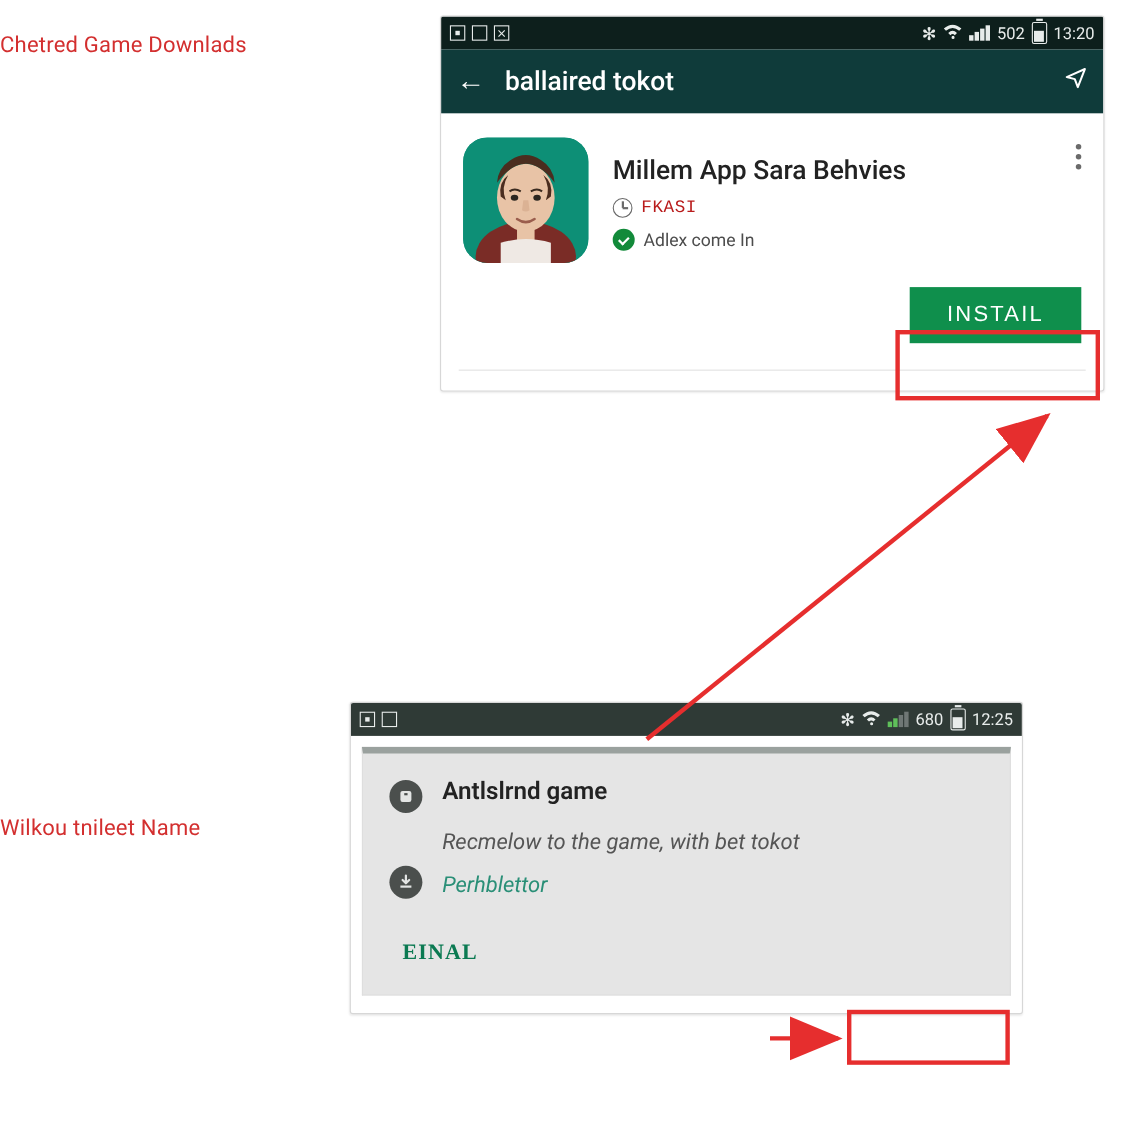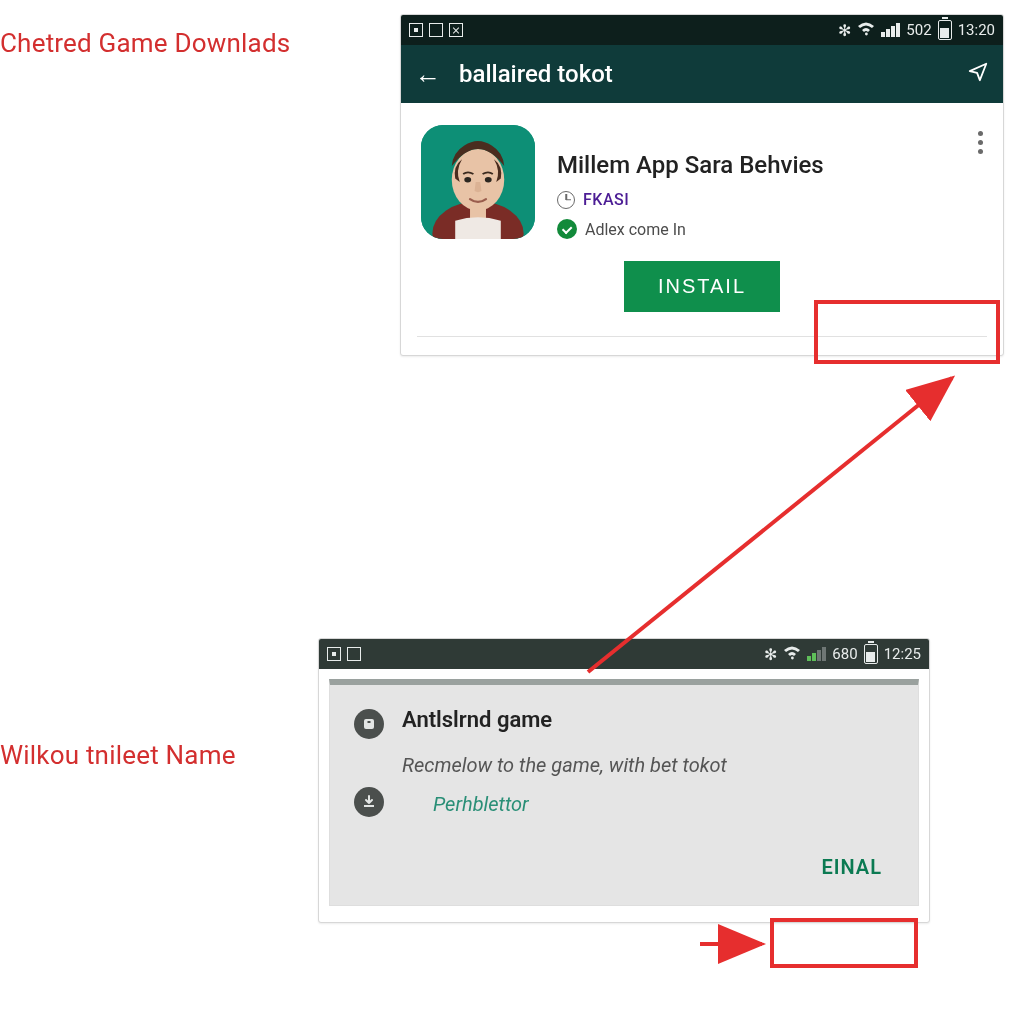--- a/index.html
+++ b/index.html
@@ -7,21 +7,21 @@
     width: 1024px;
     height: 1024px;
     background: #ffffff;
     font-family: Roboto, "Helvetica Neue", Arial, sans-serif;
     position: relative;
     overflow: hidden;
   }
   .caption {
     position: absolute;
     color: #d32f2f;
-    font-size: 26px;
+    font-size: 20px;
     letter-spacing: 0.2px;
   }
   .caption-1 { top: 28px; left: 0; }
   .caption-2 { top: 740px; left: 0; }
 
   
   .phone {
     position: absolute;
     background: #ffffff;
     border: 1px solid #d7d7d7;
@@ -70,39 +70,39 @@
     padding: 0 14px;
     gap: 18px;
   }
   .back-arrow { font-size: 26px; line-height:1; }
   .appbar-title { font-size: 24px; font-weight: 500; flex:1; }
   .appbar-action { font-size: 22px; }
   .app-listing {
     display:flex;
     padding: 22px 20px 12px 20px;
     gap: 22px;
-    align-items:flex-end;
+    align-items:center;
   }
   .app-icon-wrap {
     width:114px; height:114px; border-radius:22px; background:#0d8f76;
     overflow:hidden; display:flex; align-items:flex-end; justify-content:center;
   }
   .avatar-svg { width: 100%; height:100%; }
   .app-meta { flex:1; padding-top:4px; }
   .app-title { font-size:24px; font-weight:500; color:#222; line-height:1.25; }
   .meta-row { display:flex; align-items:center; gap:8px; margin-top:10px; color:#4c4c4c; font-size:16px;}
   .clock-icon { width:18px;height:18px;border:1.8px solid #6a6a6a;border-radius:50%;position:relative;}
   .clock-icon::before{content:"";position:absolute;left:50%;top:50%;width:5px;height:1.5px;background:#6a6a6a;transform-origin:left;transform:translateY(-50%);}
   .clock-icon::after{content:"";position:absolute;left:50%;top:50%;width:1.5px;height:6px;background:#6a6a6a;transform-origin:top;transform:translateX(-50%) translateY(-100%);}
-  .fkasi { color:#4c1d95; font-weight:500; letter-spacing:0.5px; }
+  .fkasi { color:#b91c1c; font-weight:500; letter-spacing:0.5px;font-family:Liberation Mono, monospace; }
   .badge-check { width:20px;height:20px;border-radius:50%;background:#128a3a;position:relative;}
   .badge-check::after{content:"";position:absolute;left:5px;top:9px;width:4px;height:7px;border-right:2.2px solid #fff;border-bottom:2.2px solid #fff;transform:rotate(45deg) translate(-1px,-4px);}
   .overflow-dots { margin-left:auto; align-self:flex-start; color:#5a5a5a; display:flex; flex-direction:column; gap:4px; padding-top:6px;}
   .overflow-dots span{width:5px;height:5px;background:#6a6a6a;border-radius:50%;}
-  .install-row { display:flex; justify-content:center; padding: 10px 20px 24px 20px;}
+  .install-row { display:flex; justify-content:flex-end; padding: 10px 20px 24px 20px;}
   .install-btn {
     background:#0f8f4c; color:#fff; font-size:20px; font-weight:500;
     letter-spacing:2px; padding:14px 34px; border:none;
   }
   .highlight-box {
     position:absolute; border:4px solid #e62e2e; pointer-events:none;
   }
   .divider { height:1px; background:#e1e1e1; margin: 0 16px 18px 16px;}
   .footer-msg {
     text-align:center; padding: 0 28px 28px 28px; font-size:20px; color:#5a5a5a;
@@ -117,22 +117,22 @@
     background:#e5e5e5;
     border:1px solid #dedede;
     border-top:6px solid #9aa19e;
     padding: 22px 24px 16px 24px;
   }
   .dlg-row { display:flex; gap:18px; align-items:flex-start; }
   .dlg-icon-col { display:flex; flex-direction:column; align-items:center; gap:48px; padding-top:2px;}
   .dlg-icon { width:30px;height:30px;border-radius:50%;background:#4b4f4d;display:flex;align-items:center;justify-content:center;color:#e3e5e4;font-size:16px;}
   .dlg-title { font-size:22px; font-weight:600; color:#222; }
   .dlg-body { font-size:20px; color:#555; margin-top:20px; line-height:1.3;font-style:italic;}
-  .dlg-sub { color:#2a8f77; font-size:20px; margin-top:14px; font-style:italic;margin-left:31px;}
-  .dlg-actions { display:flex; justify-content:flex-end; gap:40px; margin-top:28px; font-size:20px; font-weight:600; letter-spacing:1px;}
+  .dlg-sub { color:#2a8f77; font-size:20px; margin-top:14px; font-style:italic;}
+  .dlg-actions { display:flex; gap:40px; margin-top:28px; font-size:20px; font-weight:600; letter-spacing:1px;font-family:Liberation Serif, serif;}
   .dlg-actions .act { color:#0b7a52; padding:10px 12px;}
   
   .sig-mini { display:inline-flex; align-items:flex-end; gap:1px;}
   .sig-mini i{width:4px;background:#e8eceb;display:block;}
   .sig-mini i:nth-child(1){height:5px;}
   .sig-mini i:nth-child(2){height:8px;}
   .sig-mini i:nth-child(3){height:11px;opacity:.35}
   .sig-mini i:nth-child(4){height:14px;opacity:.35}
   .sig-mini.green i:nth-child(1),.sig-mini.green i:nth-child(2){background:#5fbf5a;}
   .sig-mini.full i{opacity:1;}

